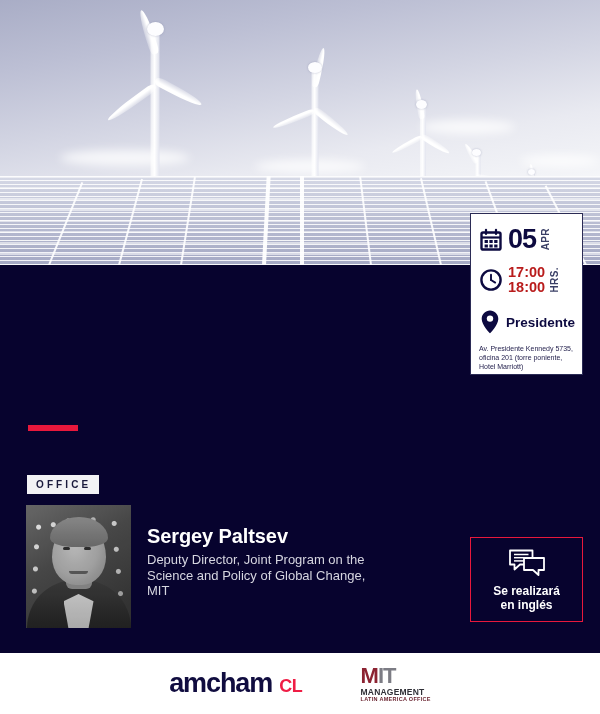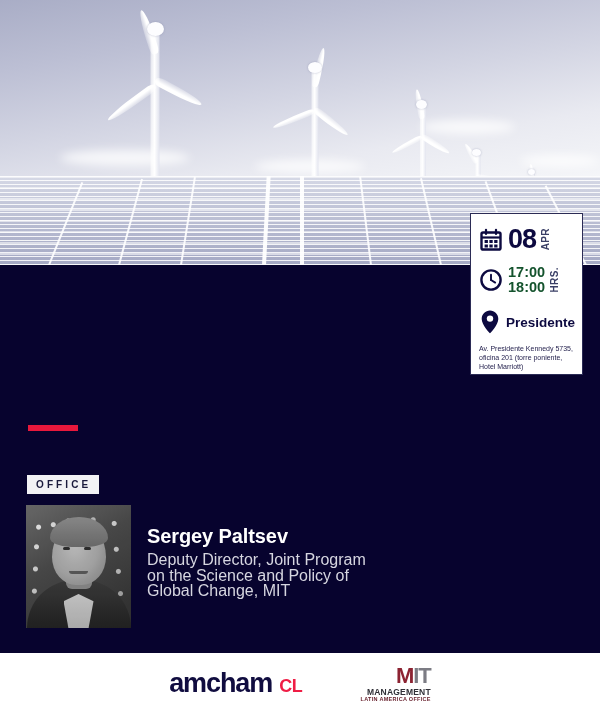--- a/index.html
+++ b/index.html
@@ -200,21 +200,21 @@
     position: absolute; left: 147px; top: 525px;
     color: #ffffff;
     font-size: 20px;
     font-weight: 700;
     letter-spacing: -0.1px;
   }
   #speaker-title {
     position: absolute; left: 147px; top: 552px;
     width: 230px;
     color: #d6d6e0;
-    font-size: 16px;
+    font-size: 13px;
     line-height: 15.5px;
     font-weight: 400;
   }
 
   
   #info-card {
     position: absolute; left: 470px; top: 213px;
     width: 113px; height: 162px;
     background: #ffffff;
     border: 1px solid #2b2b55;
@@ -241,21 +241,21 @@
     transform: rotate(180deg);
     font-size: 10px;
     font-weight: 700;
     color: #3a3f66;
     letter-spacing: 0.4px;
     line-height: 1;
   }
   .times {
     font-size: 14.5px;
     font-weight: 700;
-    color: #14532d;
+    color: #b91c1c;
     line-height: 15px;
   }
   .place-label {
     font-size: 13.5px;
     font-weight: 700;
     color: #0d0a40;
   }
   #address {
     margin-top: 9px;
     font-size: 7px;
@@ -303,21 +303,21 @@
     font-weight: 700;
     color: #100c3f;
     letter-spacing: -1.1px;
   }
   #amcham-cl {
     font-size: 18px;
     font-weight: 700;
     color: #ef1d45;
     letter-spacing: -0.3px;
   }
-  #mit-logo { text-align: right; line-height: 1; }
+  #mit-logo { text-align: left; line-height: 1; }
   #mit-word {
     font-size: 22px;
     font-weight: 700;
     letter-spacing: -1px;
     color: #8c2332;
   }
   #mit-word .gray { color: #7c7c84; }
   #mit-mgmt {
     font-size: 8.5px;
     font-weight: 700;
@@ -432,21 +432,21 @@
         <line x1="2.5" y1="9.5" x2="21.5" y2="9.5" stroke="#0d0a40" stroke-width="2.2"></line>
         <line x1="7" y1="1.8" x2="7" y2="6" stroke="#0d0a40" stroke-width="2.2" stroke-linecap="round"></line>
         <line x1="17" y1="1.8" x2="17" y2="6" stroke="#0d0a40" stroke-width="2.2" stroke-linecap="round"></line>
         <rect x="5.6" y="12" width="3.3" height="3" fill="#0d0a40"></rect>
         <rect x="10.4" y="12" width="3.3" height="3" fill="#0d0a40"></rect>
         <rect x="15.2" y="12" width="3.3" height="3" fill="#0d0a40"></rect>
         <rect x="5.6" y="16.5" width="3.3" height="3" fill="#0d0a40"></rect>
         <rect x="10.4" y="16.5" width="3.3" height="3" fill="#0d0a40"></rect>
         <rect x="15.2" y="16.5" width="3.3" height="3" fill="#0d0a40"></rect>
       </svg>
-      <span class="day-num">08</span>
+      <span class="day-num">05</span>
       <span class="vert-label">APR</span>
     </div>
 
     <div class="info-row" id="row-time">
       <svg class="info-ico" width="24" height="24" viewBox="0 0 24 24">
         <circle cx="12" cy="12" r="9.6" fill="none" stroke="#0d0a40" stroke-width="2.4"></circle>
         <line x1="12" y1="12" x2="12" y2="6.6" stroke="#0d0a40" stroke-width="1.9" stroke-linecap="round"></line>
         <line x1="12" y1="12" x2="16.2" y2="14.6" stroke="#0d0a40" stroke-width="1.9" stroke-linecap="round"></line>
       </svg>
       <span class="times">
@@ -460,20 +460,33 @@
       <svg class="info-ico" width="22" height="26" viewBox="0 0 22 26">
         <path d="M11 1.6c-4.6 0-8.3 3.7-8.3 8.3 0 6 8.3 14.4 8.3 14.4s8.3-8.4 8.3-14.4c0-4.6-3.7-8.3-8.3-8.3z" fill="#0d0a40"></path>
         <circle cx="11" cy="9.6" r="3.2" fill="#ffffff"></circle>
       </svg>
       <span class="place-label">Presidente</span>
     </div>
 
     <div id="address">Av. Presidente Kennedy 5735, oficina 201 (torre poniente, Hotel Marriott)</div>
   </div>
 
+  <div id="lang-box">
+    <svg width="40" height="30" viewBox="0 0 40 30">
+      <path d="M3 2.5h22.5v14H13l-5.5 5v-5H3z" fill="none" stroke="#ffffff" stroke-width="1.8" stroke-linejoin="round"></path>
+      <line x1="7" y1="6.5" x2="21.5" y2="6.5" stroke="#ffffff" stroke-width="1.5"></line>
+      <line x1="7" y1="9.7" x2="21.5" y2="9.7" stroke="#ffffff" stroke-width="1.5"></line>
+      <line x1="7" y1="12.9" x2="17" y2="12.9" stroke="#ffffff" stroke-width="1.5"></line>
+      <path d="M17 10h20v12h-5.5v5l-5.5-5H17z" fill="#07032e" stroke="#ffffff" stroke-width="1.8" stroke-linejoin="round"></path>
+    </svg>
+    <div id="lang-text">
+      <span>Se realizará</span><br>
+      <span>en inglés</span>
+    </div>
+  </div>
 
   <div id="footer">
     <div id="amcham-logo">
       <span id="amcham-word">amcham</span>
       <span id="amcham-cl">CL</span>
     </div>
     <div id="mit-logo">
       <div id="mit-word"><span>M</span><span class="gray">IT</span></div>
       <div id="mit-mgmt">MANAGEMENT</div>
       <div id="mit-office">LATIN AMERICA OFFICE</div>

